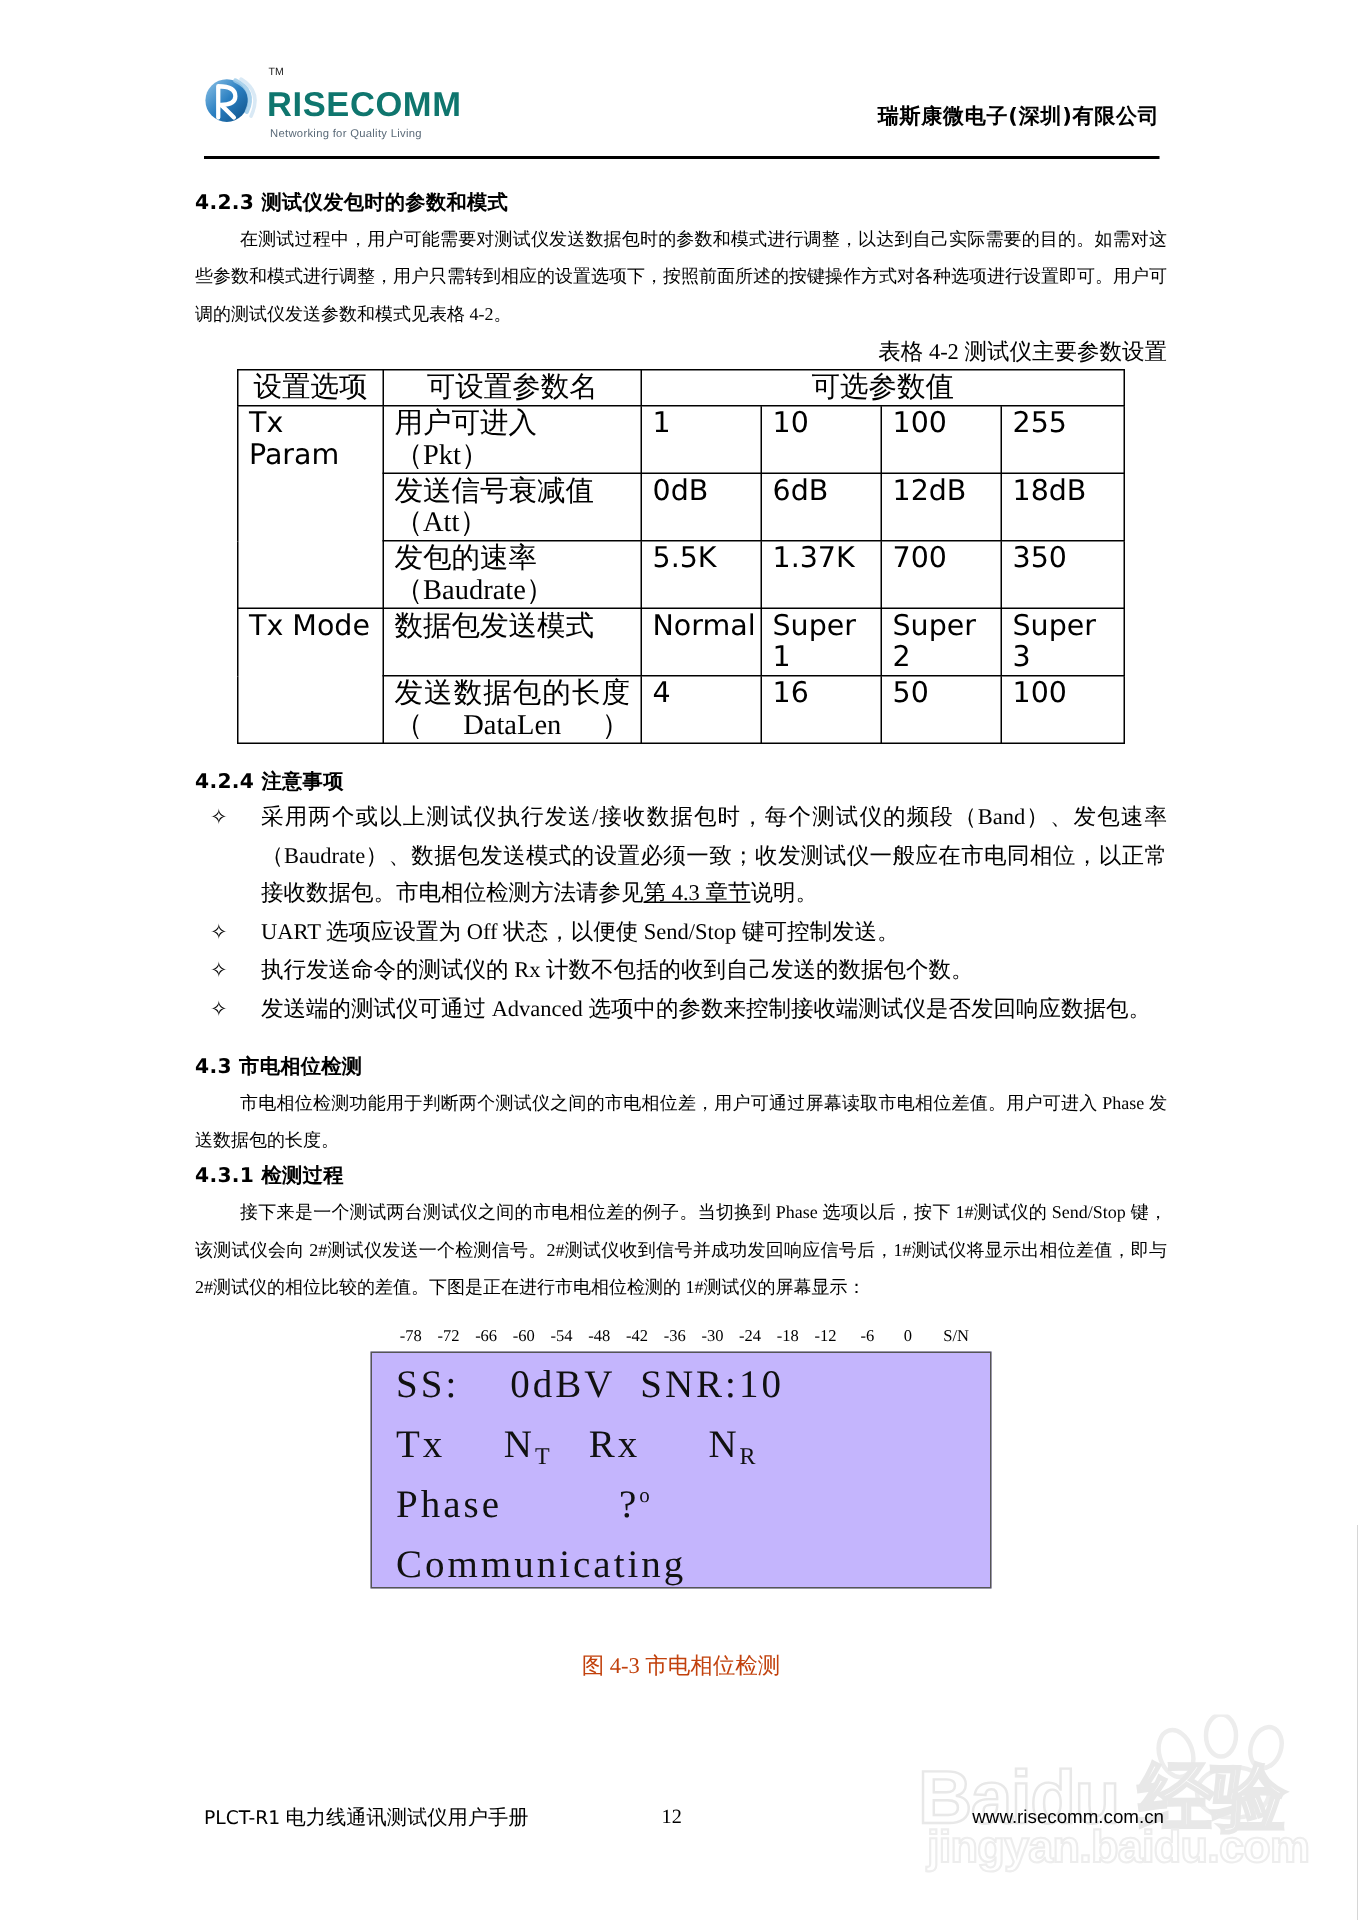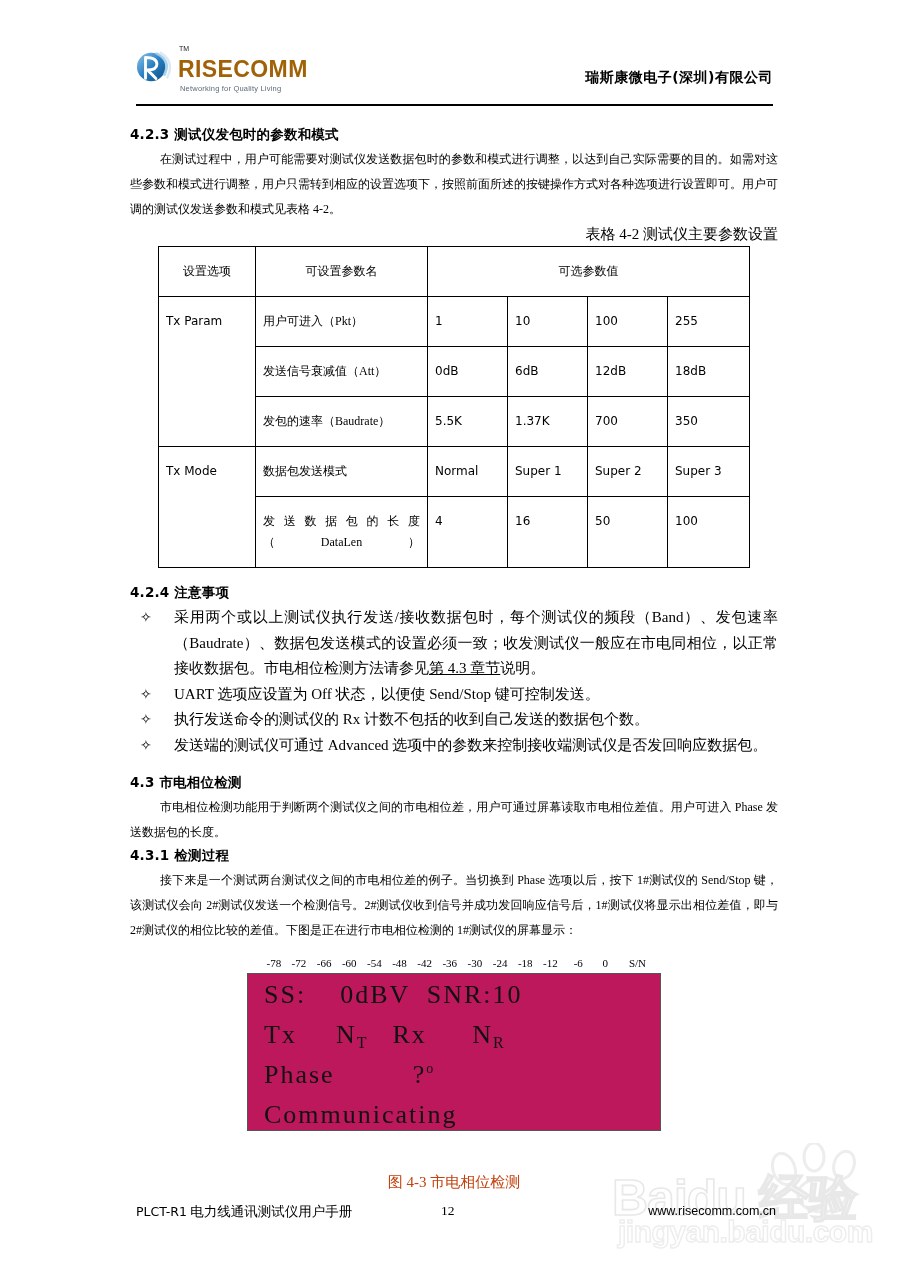--- a/index.html
+++ b/index.html
@@ -88,21 +88,21 @@
     top: -2px;
     font-family: "Liberation Sans", sans-serif;
     font-size: 7px;
     color: #1a1a1a;
   }
   .logo-word {
     font-family: "Liberation Sans", sans-serif;
     font-size: 23px;
     font-weight: bold;
     letter-spacing: 0.4px;
-    color: #a16207;
+    color: #0f766e;
     line-height: 1;
     margin-top: 7px;
   }
   .logo-tag {
     font-family: "Liberation Sans", sans-serif;
     font-size: 7.5px;
     color: #5a6a78;
     letter-spacing: 0.2px;
     margin-top: 3px;
     margin-left: 2px;
@@ -160,22 +160,22 @@
     color: #000;
   }
   table.ptable {
     border-collapse: collapse;
     width: 591px;
     margin: 0 auto;
     table-layout: fixed;
   }
   table.ptable td {
     border: 1px solid #000;
-    padding: 14px 7px;
-    font-size: 12px;
+    padding: 1px 7px;
+    font-size: 19px;
     line-height: 21px;
     color: #000;
     vertical-align: top;
   }
   table.ptable td.ctr { text-align: center; }
   .cw1 { width: 97px; }
   .cw2 { width: 172px; }
   .cw3 { width: 80px; }
   .cw4 { width: 80px; }
   .cw5 { width: 80px; }
@@ -241,21 +241,21 @@
     font-family: "Liberation Serif", serif;
     font-size: 11px;
   }
   .lcd {
     width: 414px;
     height: 158px;
     margin: 0 auto;
     border: 1px solid #555555;
     box-sizing: border-box;
     position: relative;
-    background: #be185d;
+    background: #c4b5fd;
   }
   .lcd-line {
     position: absolute;
     left: 16px;
     right: 12px;
     font-family: "Liberation Serif", "DejaVu Serif", serif;
     font-size: 26px;
     color: #111;
     letter-spacing: 2px;
     white-space: pre;

